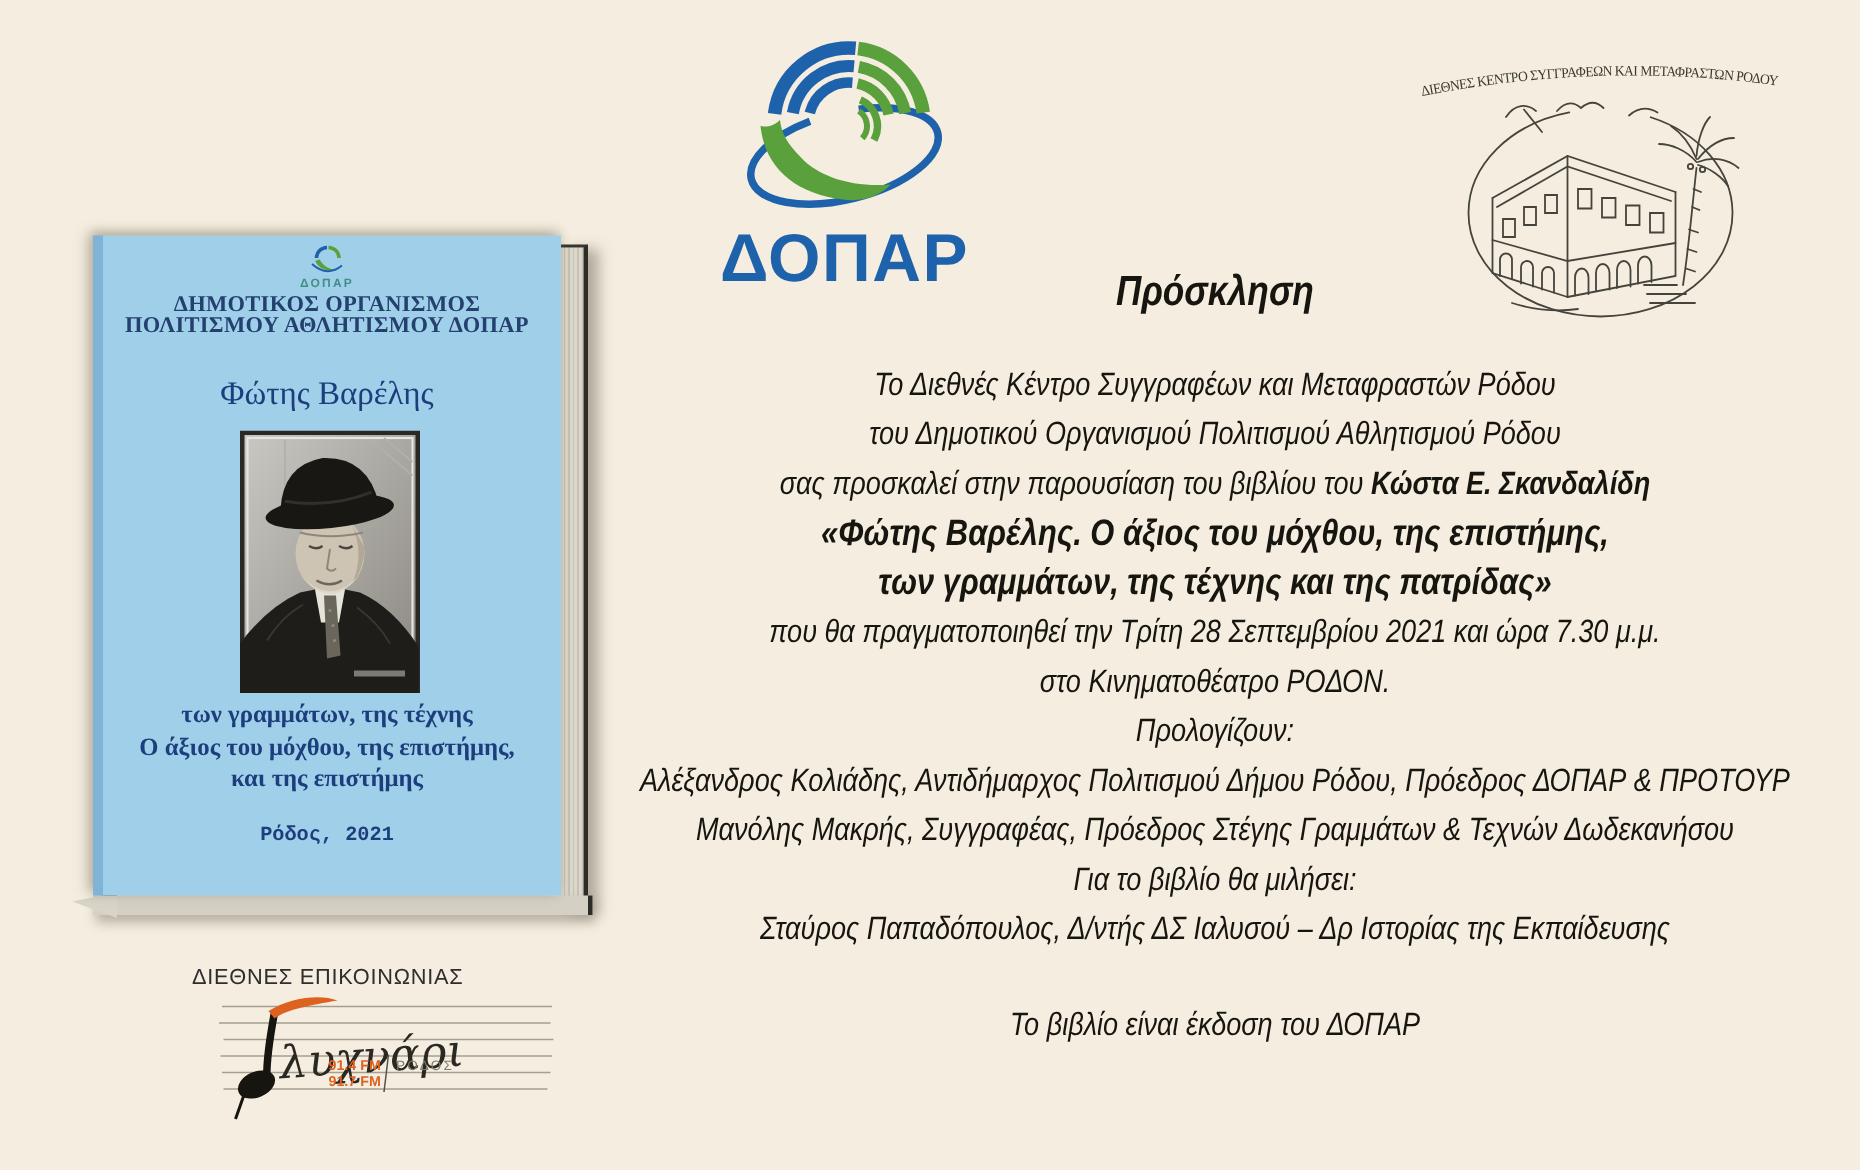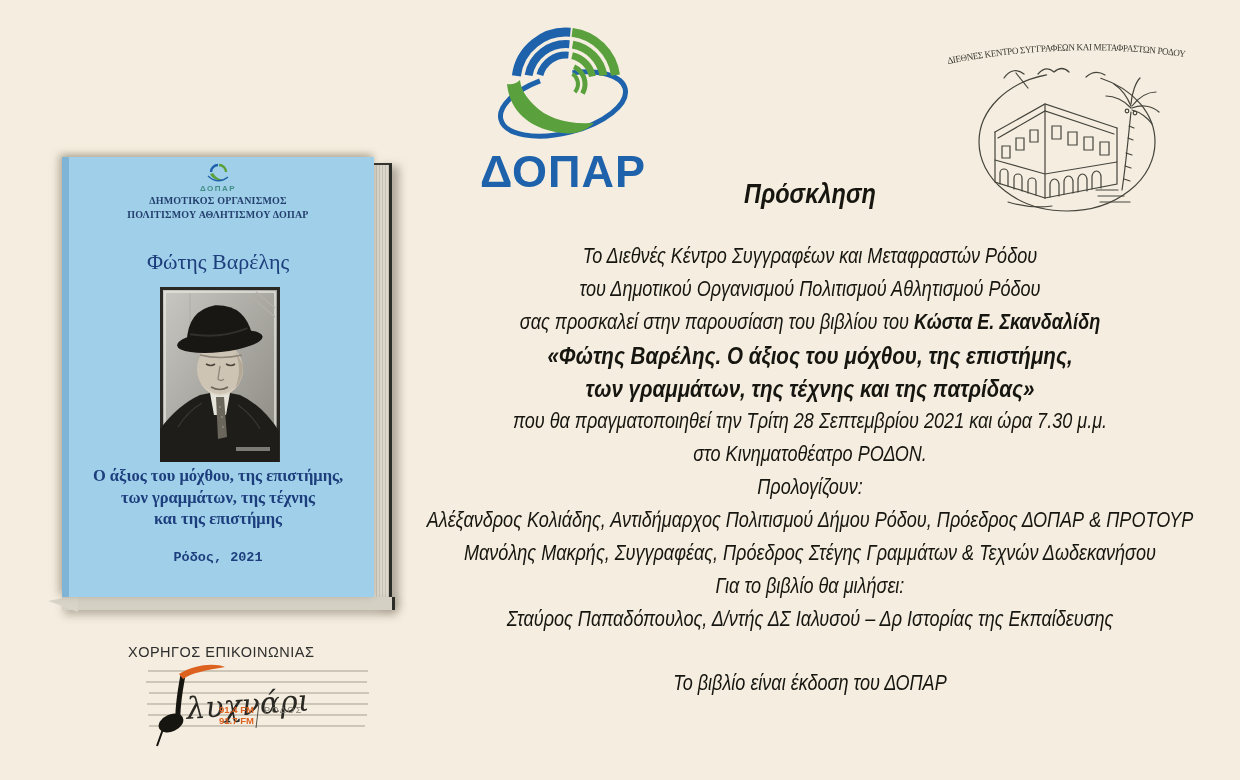--- a/index.html
+++ b/index.html
@@ -33,21 +33,21 @@
          border-top:2px solid #35352f;border-right:3px solid #2c2c28;
          box-shadow:7px 3px 9px rgba(110,100,85,.5);}
   .pages-bottom{position:absolute;left:14px;top:447px;width:330px;height:13px;
          background:#d4d0c4;border-right:3px solid #2c2c28;
          box-shadow:2px 5px 8px rgba(110,100,85,.45);}
   .book-wedge{position:absolute;left:0;top:445px;width:30px;height:15px;background:#d8d4c8;
          clip-path:polygon(0 35%,100% 0,100% 100%);border-top:2px solid #4d4d45;}
   .c-center{position:absolute;left:0;width:100%;text-align:center;}
   .c-logo{top:6px;}
   .c-logo-label{top:27px;font-size:8px;font-weight:bold;letter-spacing:1.5px;color:#418e86;}
-  .c-org{font-family:"Liberation Serif",serif;font-weight:bold;color:#24406e;font-size:10px;letter-spacing:.2px;}
+  .c-org{font-family:"Liberation Serif",serif;font-weight:bold;color:#24406e;font-size:15px;letter-spacing:.2px;}
   .c-org1{top:38px;} .c-org2{top:52px;}
   .c-author{top:73px;font-family:"Liberation Serif",serif;font-weight:bold;color:#203a63;font-size:13.5px;}
   .c-title{top:92px;font-family:"Liberation Serif",serif;font-weight:normal;color:#1d3e7c;font-size:22px;}
   .c-photo{position:absolute;left:98px;top:130px;}
   .c-sub{top:308px;font-family:"Liberation Serif",serif;font-weight:bold;color:#1d3e7c;
          font-size:16.5px;line-height:21.5px;}
   .c-imprint{top:393px;font-family:Liberation Mono, monospace;font-weight:bold;color:#1d3e7c;font-size:13.5px;}
 
   
   .sponsor-label{position:absolute;left:128px;top:644px;font-size:14.5px;letter-spacing:.5px;
@@ -211,29 +211,29 @@
             <path d="M40,68 Q60,73 82,68" stroke="#8f867a" stroke-width="1.4" fill="none"></path>
             <path d="M46,77 q5,3 9,0 M66,77 q5,3 9,0" stroke="#4e463c" stroke-width="1.6" fill="none"></path>
             <path d="M60,79 L58,92 q3,3 6,0" stroke="#8f867a" stroke-width="1.3" fill="none"></path>
             <path d="M51,100 q9,5 17,0" stroke="#6e6458" stroke-width="1.6" fill="none"></path>
           </g>
           <rect x="76" y="160" width="34" height="4" fill="#c9c6bf" opacity=".55"></rect>
         </svg>
       </div>
 
       <div class="c-center c-sub">
+        <div>των γραμμάτων, της τέχνης</div>
         <div>Ο άξιος του μόχθου, της επιστήμης,</div>
-        <div>των γραμμάτων, της τέχνης</div>
         <div>και της επιστήμης</div>
       </div>
       <div class="c-center c-imprint">Ρόδος, 2021</div>
     </div>
   </div>
 
-  <div class="sponsor-label">ΧΟΡΗΓΟΣ ΕΠΙΚΟΙΝΩΝΙΑΣ</div>
+  <div class="sponsor-label">ΔΙΕΘΝΕΣ ΕΠΙΚΟΙΝΩΝΙΑΣ</div>
   <div class="radio-logo">
     <svg width="230" height="100" viewBox="0 0 230 100">
       <g stroke="#a59f90" stroke-width="1">
         <path d="M5,10 H225"></path>
           <path d="M3,21 H224"></path>
           <path d="M6,32 H226"></path>
         <path d="M4,43 H225"></path>
           <path d="M5,54 H224"></path>
           <path d="M6,65 H222"></path>
       </g>

